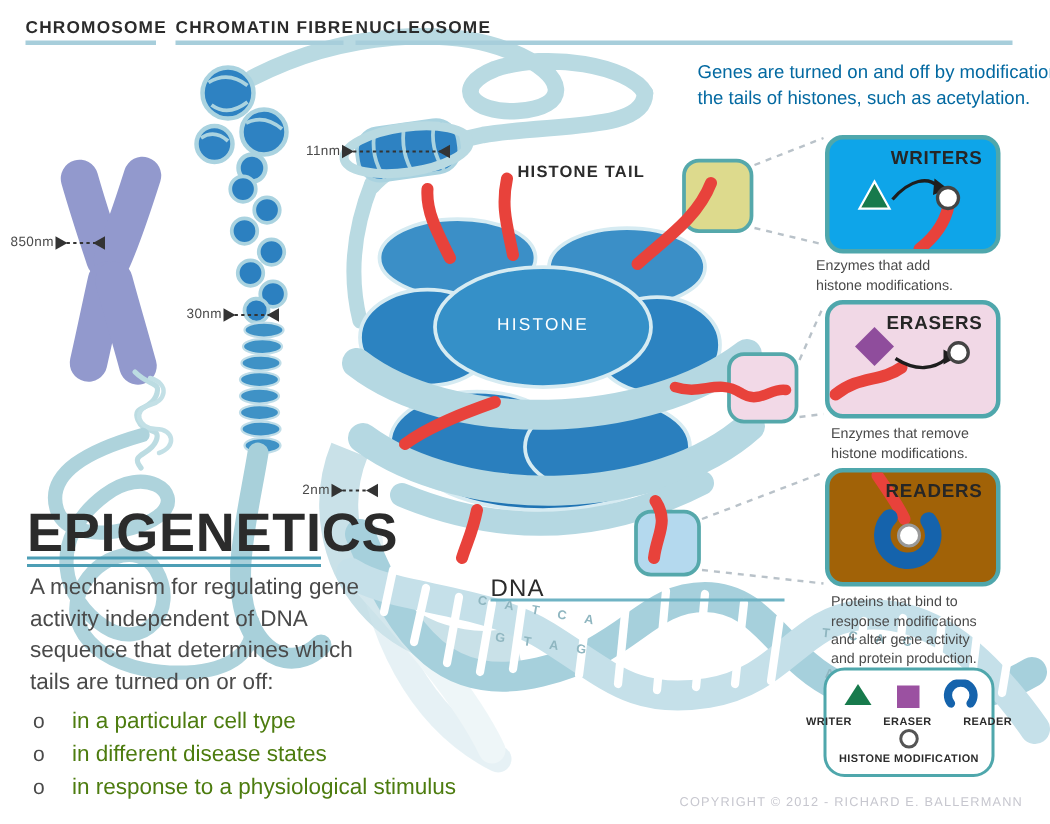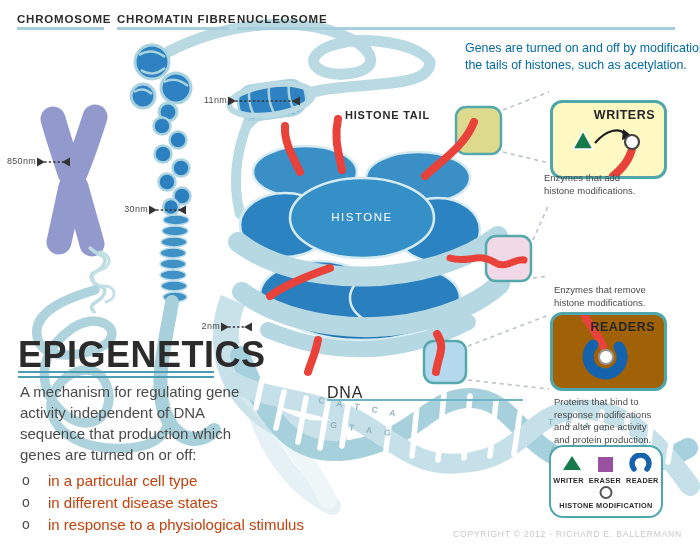--- a/index.html
+++ b/index.html
@@ -17,30 +17,30 @@
   .dna-bar{position:absolute;height:2px;background:#6fb3c4;z-index:2;}
   .panel{position:absolute;width:117px;height:79px;border:3px solid #4fa7ac;border-radius:12px;
          box-sizing:border-box;z-index:2;}
   .panel-title{position:absolute;top:5px;right:9px;font-size:12.5px;font-weight:bold;
                letter-spacing:.5px;color:#262626;}
   .panel-cap{position:absolute;width:108px;font-size:9.5px;line-height:12.5px;color:#4a4a4a;z-index:2;}
   .legend{position:absolute;left:549px;top:445px;width:114px;height:73px;border:2.5px solid #4fa7ac;
           border-radius:14px;background:#fff;box-sizing:border-box;z-index:2;
           display:flex;flex-direction:column;align-items:center;padding-top:6px;}
   .legend-icons{display:flex;gap:10px;align-items:flex-end;height:20px;}
-  .legend-names{display:flex;gap:5px;margin-top:3px;}
+  .legend-names{display:flex;gap:21px;margin-top:3px;}
   .legend-names span{font-size:7.3px;font-weight:bold;letter-spacing:.3px;color:#2b2b2b;}
   .legend-mod{font-size:7.3px;font-weight:bold;letter-spacing:.3px;color:#2b2b2b;margin-top:1px;}
   .epi-title{font-size:36px;font-weight:bold;letter-spacing:.5px;color:#2b2b2b;}
   .epi-rule{position:absolute;left:18px;top:371px;width:196px;height:7px;box-sizing:border-box;
             border-top:2px solid #4d9eb5;border-bottom:2px solid #4d9eb5;z-index:2;}
   .epi-desc{font-size:15px;line-height:21px;color:#4a4a4a;width:240px;}
   .bullet-row{position:absolute;left:22px;display:flex;z-index:2;}
   .bullet-row .mark{width:26px;font-size:14px;color:#4a4a4a;}
-  .bullet-row .txt{font-size:15px;color:#c2410c;white-space:nowrap;}
+  .bullet-row .txt{font-size:15px;color:#4d7c0f;white-space:nowrap;}
   .copyright{font-size:8.5px;letter-spacing:.8px;color:#c7c7cf;white-space:nowrap;}
   .dna-base{position:absolute;font-size:8.5px;font-weight:bold;color:#8fb6c0;letter-spacing:5px;
             z-index:2;white-space:nowrap;}
 </style>
 </head>
 <body>
 
 <div id="stage">
 
   <svg id="art" width="700" height="549" viewBox="0 0 700 549">
@@ -220,32 +220,42 @@
   <div class="abs big-lbl" style="left:345px;top:109px">HISTONE TAIL</div>
   <div class="abs histone-lbl" style="left:312px;top:211px">HISTONE</div>
 
   <div class="abs dna-lbl" style="left:327px;top:384px">DNA</div>
   <div class="dna-bar" style="left:327px;top:399px;width:196px"></div>
   <div class="dna-base" style="left:318px;top:402px;transform:rotate(10deg)">C A T C A</div>
   <div class="dna-base" style="left:330px;top:424px;transform:rotate(8deg)">G T A G</div>
   <div class="dna-base" style="left:548px;top:420px;transform:rotate(6deg)">T C A C</div>
   <div class="dna-base" style="left:550px;top:446px;transform:rotate(4deg)">A G T G</div>
 
-  <div class="panel" style="left:550px;top:100px;background:#fef9c3">
+  <div class="panel" style="left:550px;top:90px;background:#0ea5e9">
     <svg width="111" height="73" viewBox="0 0 111 73">
       <path d="M60,73 C74,62 79,50 80,40" fill="none" stroke="#e8423b" stroke-width="8" stroke-linecap="round"></path>
       <polygon points="20,46 40,46 30,28" fill="#177a4c" stroke="#fff" stroke-width="1.5"></polygon>
       <path d="M42,40 C54,26 66,25 72,31" fill="none" stroke="#1e1e1e" stroke-width="2.2"></path>
       <polygon points="70,26 79,33 69,37" fill="#1e1e1e"></polygon>
       <circle cx="79" cy="39" r="7" fill="#fff" stroke="#444" stroke-width="2.2"></circle>
     </svg>
     <div class="panel-title">WRITERS</div>
   </div>
   <div class="panel-cap" style="left:544px;top:172px">Enzymes that add histone modifications.</div>
 
+  <div class="panel" style="left:550px;top:200px;background:#f1d8e6">
+    <svg width="111" height="73" viewBox="0 0 111 73">
+      <path d="M4,60 C20,47 34,52 48,42" fill="none" stroke="#e8423b" stroke-width="8" stroke-linecap="round"></path>
+      <polygon points="30,15 43,28 30,41 17,28" fill="#8f4d9c"></polygon>
+      <path d="M44,36 C58,45 70,43 78,36" fill="none" stroke="#1e1e1e" stroke-width="2.2"></path>
+      <polygon points="76,30 85,35 76,40" fill="#1e1e1e"></polygon>
+      <circle cx="86" cy="32" r="6.5" fill="#fff" stroke="#444" stroke-width="2.2"></circle>
+    </svg>
+    <div class="panel-title">ERASERS</div>
+  </div>
   <div class="panel-cap" style="left:554px;top:284px">Enzymes that remove histone modifications.</div>
 
   <div class="panel" style="left:550px;top:312px;background:#a16207">
     <svg width="111" height="73" viewBox="0 0 111 73">
       <path d="M32,2 C40,14 46,22 50,31" fill="none" stroke="#e8423b" stroke-width="8" stroke-linecap="round"></path>
       <path d="M40,30 A17,17 0 1 0 66,32" fill="none" stroke="#1563ac" stroke-width="11" stroke-linecap="round"></path>
       <circle cx="53" cy="42" r="7" fill="#fff" stroke="#999" stroke-width="2"></circle>
     </svg>
     <div class="panel-title">READERS</div>
   </div>
@@ -269,21 +279,21 @@
       <span>READER</span>
     </div>
     <svg width="16" height="15" viewBox="0 0 16 15">
       <circle cx="8" cy="7.5" r="5.5" fill="#fff" stroke="#555" stroke-width="2"></circle>
       </svg>
     <div class="legend-mod">HISTONE MODIFICATION</div>
   </div>
 
   <div class="abs epi-title" style="left:18px;top:334px">EPIGENETICS</div>
   <div class="epi-rule"></div>
-  <div class="abs epi-desc" style="left:20px;top:381px">A mechanism for regulating gene activity independent of DNA sequence that production which genes are turned on or off:</div>
+  <div class="abs epi-desc" style="left:20px;top:381px">A mechanism for regulating gene activity independent of DNA sequence that determines which tails are turned on or off:</div>
 
   <div class="bullet-row" style="top:472px">
     <span class="mark">o</span>
     <span class="txt">in a particular cell type</span>
   </div>
   <div class="bullet-row" style="top:494px">
     <span class="mark">o</span>
     <span class="txt">in different disease states</span>
   </div>
   <div class="bullet-row" style="top:516px">

